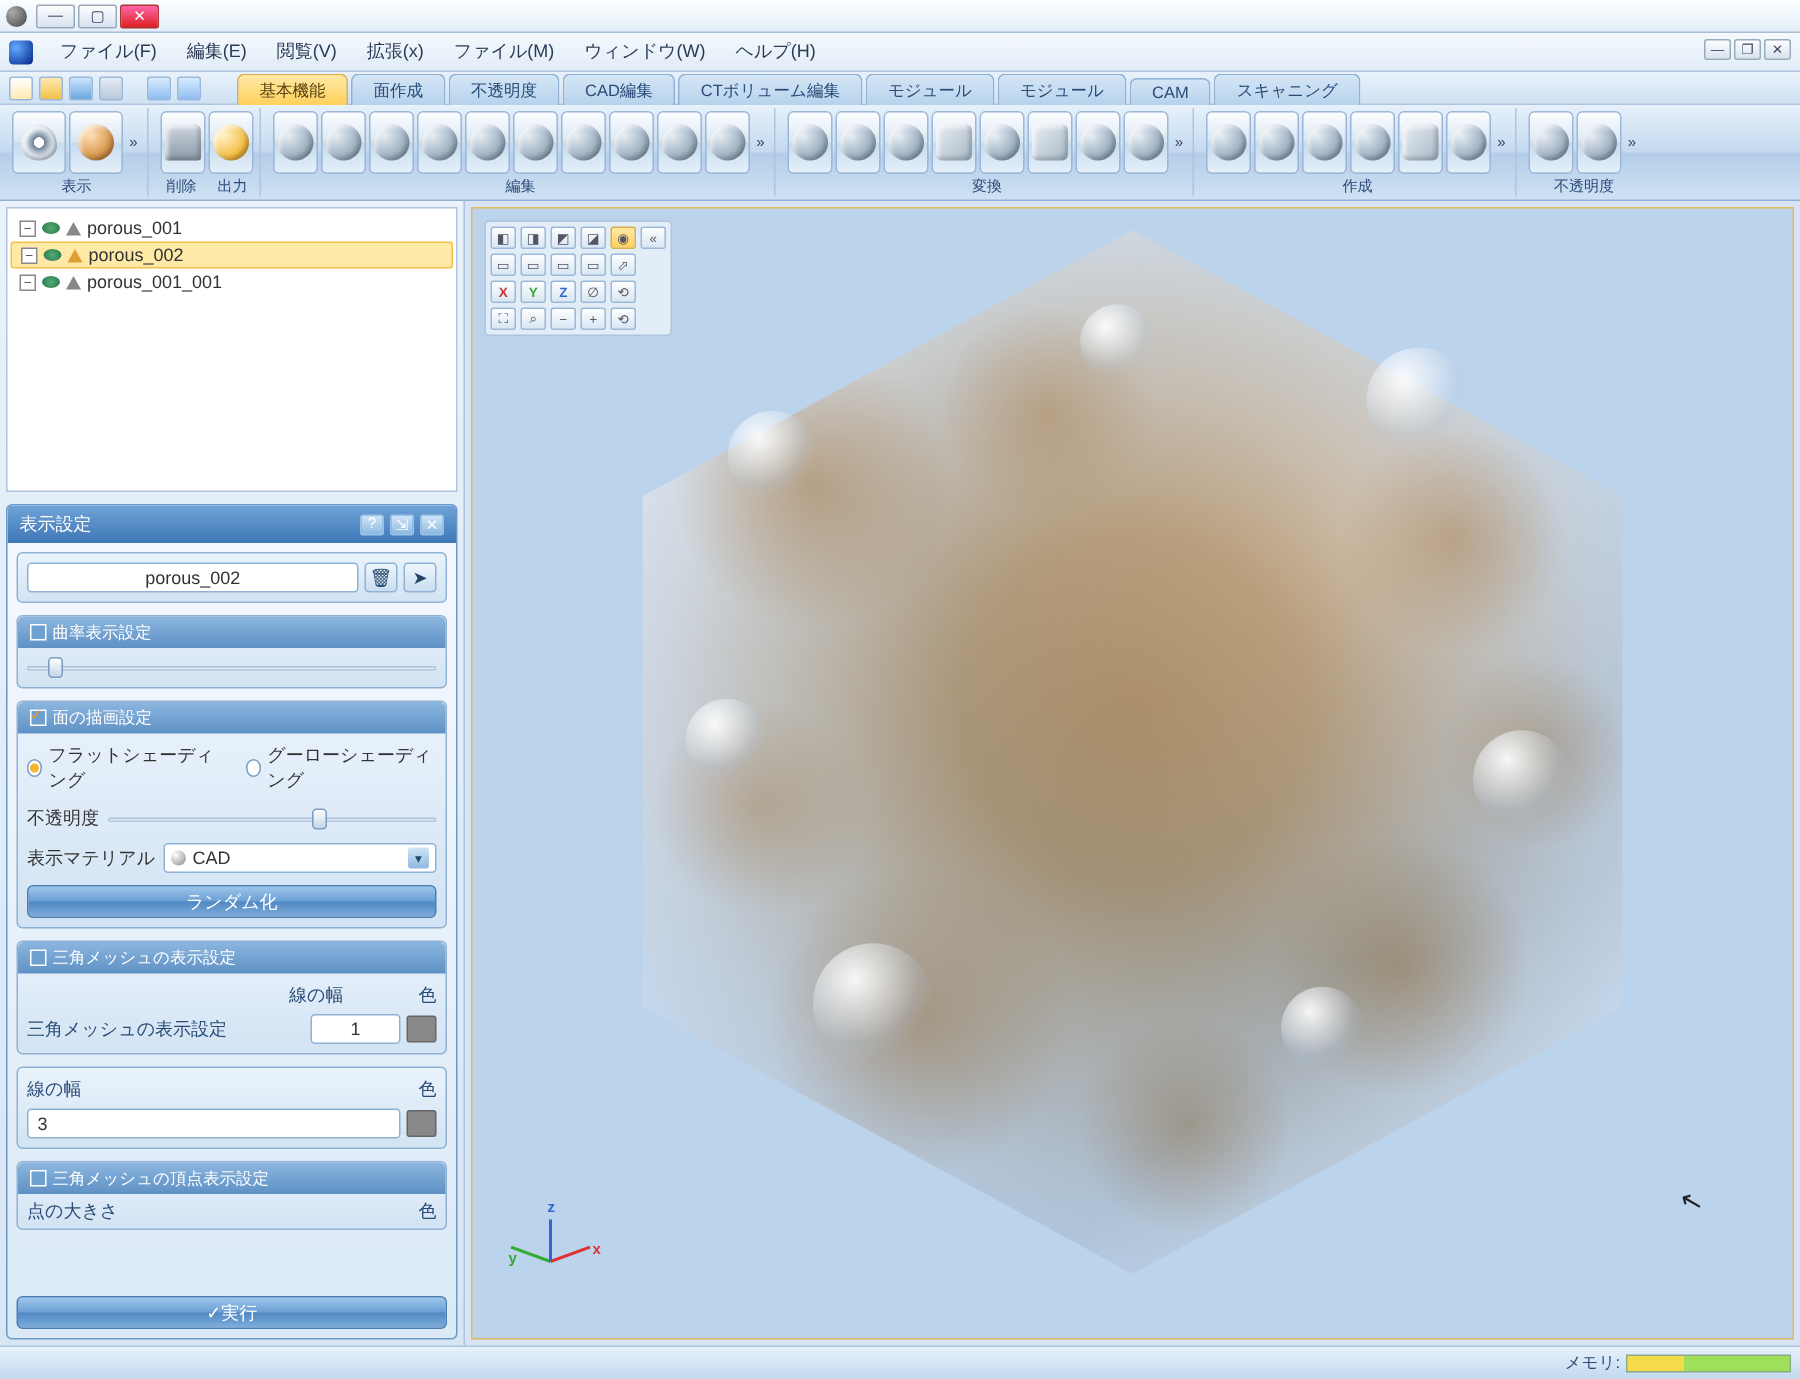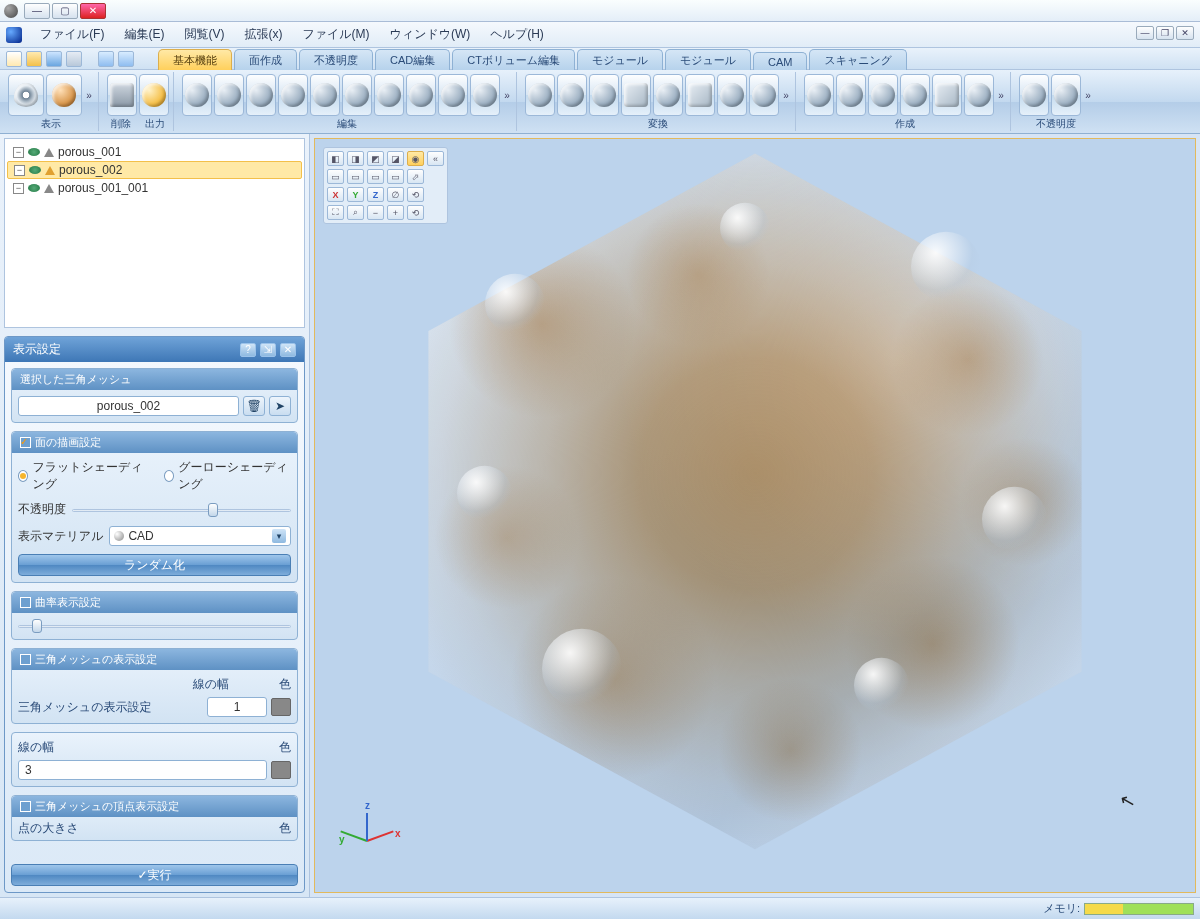--- a/index.html
+++ b/index.html
@@ -335,31 +335,41 @@
         <span>表示設定</span>
         <div class="pt-btns">
           <div class="pt-btn">?</div>
           <div class="pt-btn">⇲</div>
           <div class="pt-btn">✕</div>
         </div>
       </div>
       <div class="panel-body">
 
         <div class="section">
-          <div class="sec-head">
-              <span>選択した三角メッシュ</span>
-            </div>
           <div class="sec-body">
             <div class="btnrow">
               <div class="textfield" style="flex:1">
                   <span>porous_002</span>
                 </div>
               <div class="iconbtn">🗑</div>
               <div class="iconbtn">➤</div>
             </div>
+          </div>
+        </div>
+
+        <div class="section">
+          <div class="sec-head">
+              <span class="chk"></span>
+              <span>曲率表示設定</span>
+            </div>
+          <div class="sec-body">
+            <div class="slider">
+                <div class="track"></div>
+                <div class="thumb" style="left:5%"></div>
+              </div>
           </div>
         </div>
 
         <div class="section">
           <div class="sec-head">
               <span class="chk on"></span>
               <span>面の描画設定</span>
             </div>
           <div class="sec-body">
             <div class="btnrow" style="margin-bottom:8px; gap:18px;">
@@ -389,33 +399,20 @@
             </div>
             <div class="widebtn">
                 <span>ランダム化</span>
               </div>
           </div>
         </div>
 
         <div class="section">
           <div class="sec-head">
               <span class="chk"></span>
-              <span>曲率表示設定</span>
-            </div>
-          <div class="sec-body">
-            <div class="slider">
-                <div class="track"></div>
-                <div class="thumb" style="left:5%"></div>
-              </div>
-          </div>
-        </div>
-
-        <div class="section">
-          <div class="sec-head">
-              <span class="chk"></span>
               <span>三角メッシュの表示設定</span>
             </div>
           <div class="sec-body">
             <div style="display:flex;justify-content:flex-end;gap:50px;margin-bottom:4px;color:#2a4b78;">
               <span>線の幅</span>
               <span>色</span>
             </div>
             <div class="btnrow">
               <span style="flex:1;color:#2a4b78;">三角メッシュの表示設定</span>
               <div class="textfield" style="width:60px">

